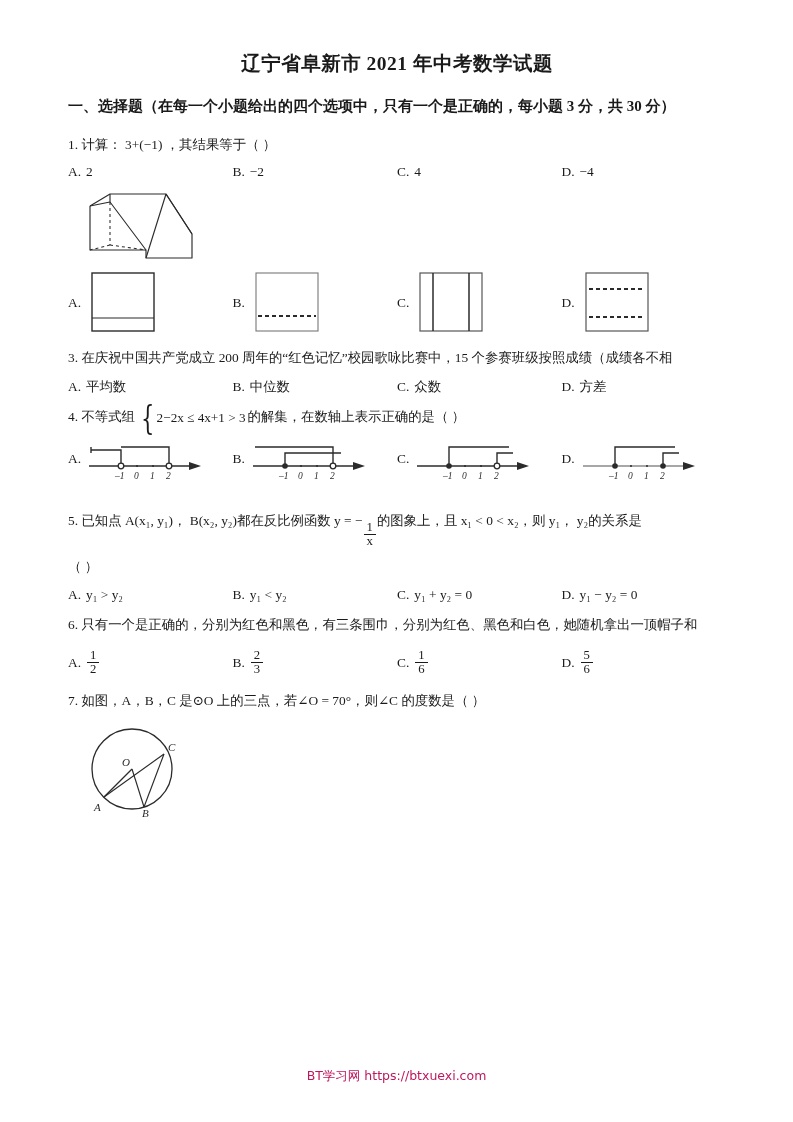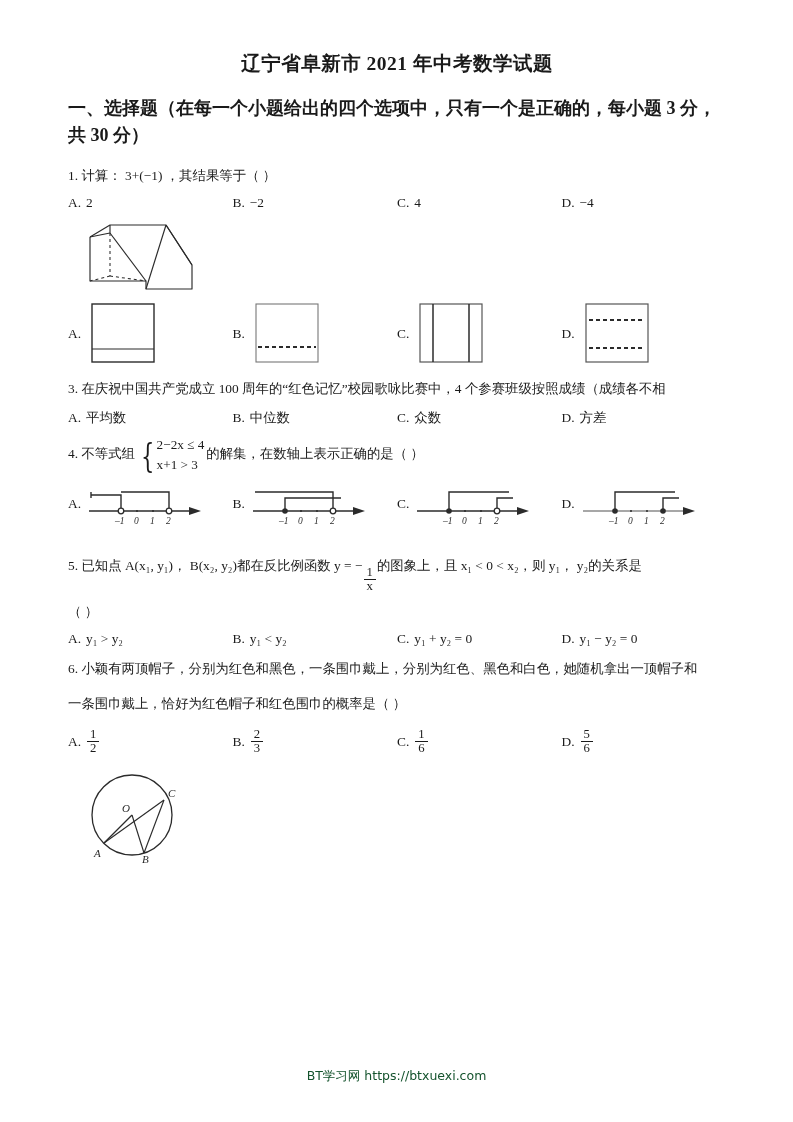--- a/index.html
+++ b/index.html
@@ -29,21 +29,21 @@
   }
   .doc-title {
     text-align: center;
     font-size: 19.5px;
     font-weight: bold;
     letter-spacing: 0.5px;
     margin: 0 0 18px 0;
     font-family: "Liberation Serif", "DejaVu Serif", serif;
   }
   .section-head {
-    font-size: 18px;
+    font-size: 15px;
     font-weight: bold;
     margin: 0 0 14px 0;
     line-height: 1.5;
   }
   .q {
     font-size: 13.4px;
     line-height: 1.95;
     margin: 0 0 6px 0;
   }
   .q-multi { line-height: 2.1; }
@@ -81,21 +81,21 @@
   }
   .brace {
     font-size: 34px;
     line-height: 0.72;
     font-family: "DejaVu Serif", serif;
     transform: scaleX(0.62);
     margin-right: -2px;
   }
   .system-rows {
     display: inline-flex;
-    flex-direction: column;
+    flex-direction: row;
     line-height: 1.5;
     font-size: 13.2px;
   }
   
   .fig-solid { margin: 8px 0 4px 12px; }
   .viewrow {
     display: flex;
     align-items: center;
     margin: 6px 0 10px 0;
     font-size: 13.4px;
@@ -119,21 +119,21 @@
     gap: 4px;
   }
   .circle-fig { margin: 6px 0 0 10px; }
   .footer {
     position: absolute;
     left: 0;
     top: 1068px;
     width: 793px;
     text-align: center;
     font-size: 12.5px;
-    color: #14532d;
+    color: #be185d;
     font-family: "DejaVu Sans", sans-serif;
   }
   svg { display: block; }
   svg text { font-family: "Liberation Serif", serif; font-style: italic; }
 </style>
 </head>
 <body>
 
 <div class="page">
   <div class="content">
@@ -213,21 +213,21 @@
         <svg width="66" height="62">
           <rect x="1" y="1" width="62" height="58" fill="#fff" stroke="#555" stroke-width="1.2"></rect>
           <line x1="4" y1="17" x2="60" y2="17" stroke="#2b2b2b" stroke-width="1.8" stroke-dasharray="4,3"></line>
           <line x1="4" y1="45" x2="60" y2="45" stroke="#2b2b2b" stroke-width="1.8" stroke-dasharray="4,3"></line>
         </svg>
       </div>
     </div>
 
     <div class="q q-multi">
       <span>3.</span>
-      <span>在庆祝中国共产党成立 100 周年的“红色记忆”校园歌咏比赛中，4 个参赛班级按照成绩（成绩各不相</span>
+      <span>在庆祝中国共产党成立 200 周年的“红色记忆”校园歌咏比赛中，15 个参赛班级按照成绩（成绩各不相</span>
     </div>
     <div class="opts">
       <div class="opt">
         <span class="opt-lbl">A.</span>
         <span>平均数</span>
       </div>
       <div class="opt">
         <span class="opt-lbl">B.</span>
         <span>中位数</span>
       </div>
@@ -353,24 +353,21 @@
         <span class="mi">y₁ + y₂ = 0</span>
       </div>
       <div class="opt">
         <span class="opt-lbl">D.</span>
         <span class="mi">y₁ − y₂ = 0</span>
       </div>
     </div>
 
     <div class="q q-multi">
       <span>6.</span>
-      <span>小颖有两顶帽子，分别为红色和黑色，一条围巾戴上，分别为红色、黑色和白色，她随机拿出一顶帽子和</span>
-    </div>
-    <div class="q q-multi">
-      <span>一条围巾戴上，恰好为红色帽子和红色围巾的概率是（      ）</span>
+      <span>只有一个是正确的，分别为红色和黑色，有三条围巾，分别为红色、黑色和白色，她随机拿出一顶帽子和</span>
     </div>
     <div class="opts" style="margin:10px 0 12px 0;">
       <div class="opt">
         <span class="opt-lbl">A.</span>
         <span class="frac">
             <span class="num">1</span>
             <span class="den">2</span>
           </span>
       </div>
       <div class="opt">
@@ -389,20 +386,24 @@
       </div>
       <div class="opt">
         <span class="opt-lbl">D.</span>
         <span class="frac">
             <span class="num">5</span>
             <span class="den">6</span>
           </span>
       </div>
     </div>
 
+    <div class="q">
+      <span>7.</span>
+      <span>如图，A，B，C 是⊙O 上的三点，若∠O = 70°，则∠C 的度数是（      ）</span>
+    </div>
     <div class="circle-fig">
       <svg width="120" height="100" viewBox="0 0 120 100">
         <circle cx="54" cy="48" r="40" fill="none" stroke="#2b2b2b" stroke-width="1.3"></circle>
         <g stroke="#2b2b2b" stroke-width="1.15" fill="none">
           <line x1="54" y1="48" x2="26" y2="76"></line>
           <line x1="54" y1="48" x2="66" y2="86"></line>
           <line x1="26" y1="76" x2="86" y2="33"></line>
           <line x1="66" y1="86" x2="86" y2="33"></line>
         </g>
         <text x="44" y="45" font-size="11" fill="#2b2b2b">O</text>

